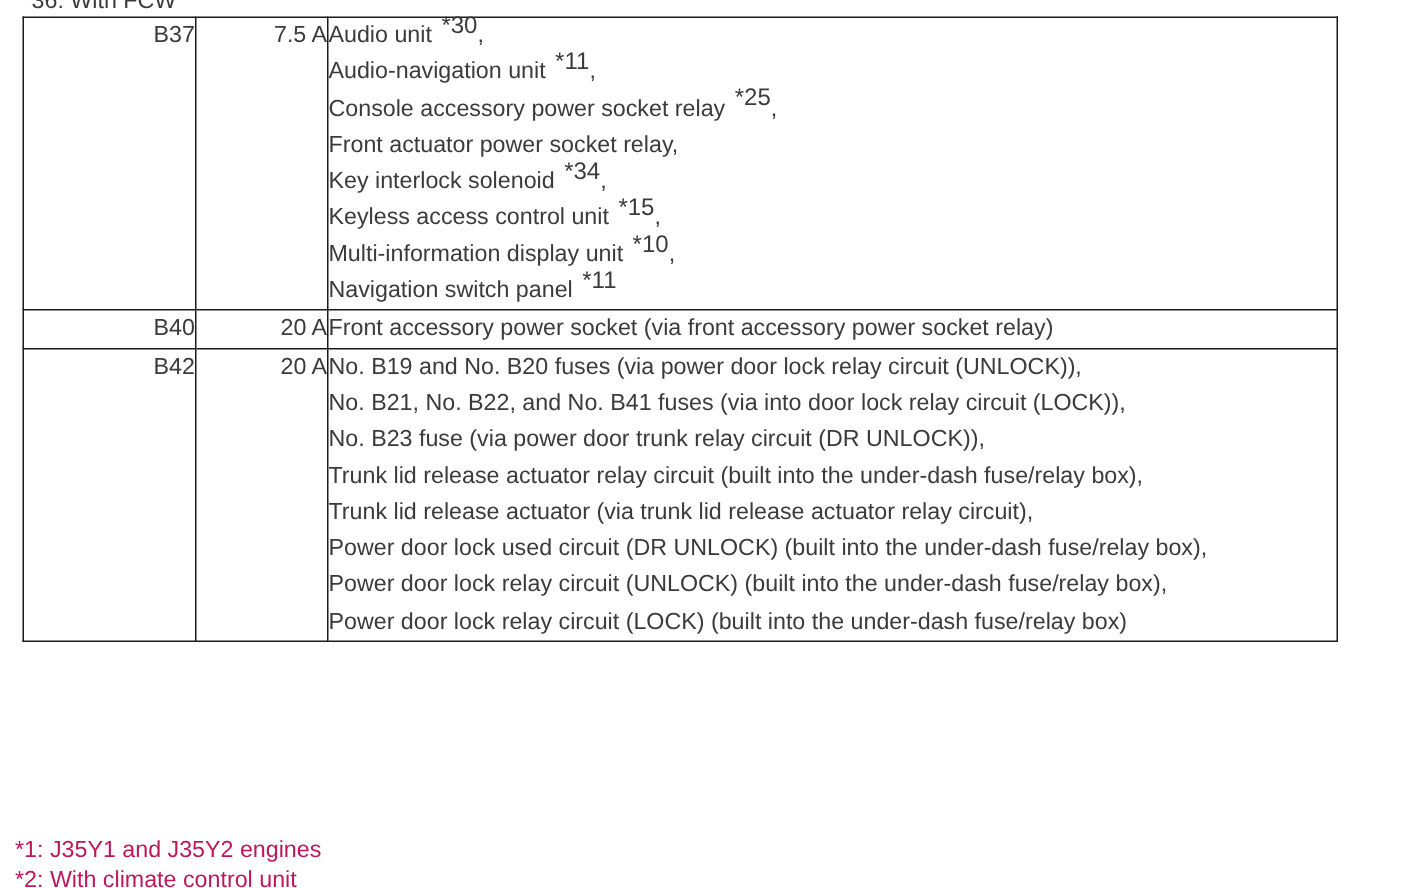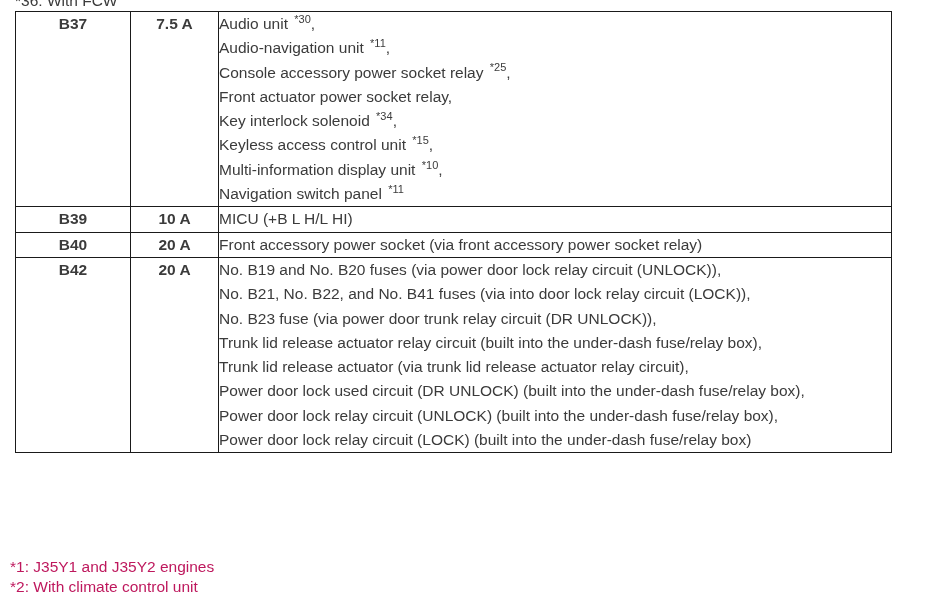--- a/index.html
+++ b/index.html
@@ -42,42 +42,41 @@
     vertical-align: top;
     font-size: 15.5px;
     color: #3b3b3b;
   }
 
   col.col-fuse { width: 115px; }
   col.col-amp  { width: 88px; }
   col.col-desc { width: 673px; }
 
   .cell-fuse, .cell-amp {
-    text-align: center;
+    text-align: right;
     padding: 4px 2px 6px 2px;
     white-space: nowrap;
-    font-weight: bold;
   }
   .cell-desc {
     text-align: left;
     padding: 4px 4px 6px 7px;
   }
 
   .desc-line {
     display: block;
     line-height: 24.3px;
     white-space: nowrap;
   }
   .cell-fuse .line, .cell-amp .line {
     display: block;
     line-height: 24.3px;
   }
 
   sup {
-    font-size: 11px;
+    font-size: 16px;
     vertical-align: super;
     line-height: 0;
     margin-left: 2px;
   }
 
   .dash-run {
     letter-spacing: -1px;
   }
 
   .footnotes {
@@ -119,31 +118,20 @@
           <span class="desc-line">Console accessory power socket relay <sup>*25</sup>,</span>
           <span class="desc-line">Front actuator power socket relay,</span>
           <span class="desc-line">Key interlock solenoid <sup>*34</sup>,</span>
           <span class="desc-line">Keyless access control unit <sup>*15</sup>,</span>
           <span class="desc-line">Multi-information display unit <sup>*10</sup>,</span>
           <span class="desc-line">Navigation switch panel <sup>*11</sup></span>
         </td>
       </tr>
       <tr>
         <td class="cell-fuse">
-          <span class="line">B39</span>
-        </td>
-        <td class="cell-amp">
-          <span class="line">10 A</span>
-        </td>
-        <td class="cell-desc">
-          <span class="desc-line">MICU (+B L H/L HI)</span>
-        </td>
-      </tr>
-      <tr>
-        <td class="cell-fuse">
           <span class="line">B40</span>
         </td>
         <td class="cell-amp">
           <span class="line">20 A</span>
         </td>
         <td class="cell-desc">
           <span class="desc-line">Front accessory power socket (via front accessory power socket relay)</span>
         </td>
       </tr>
       <tr>

